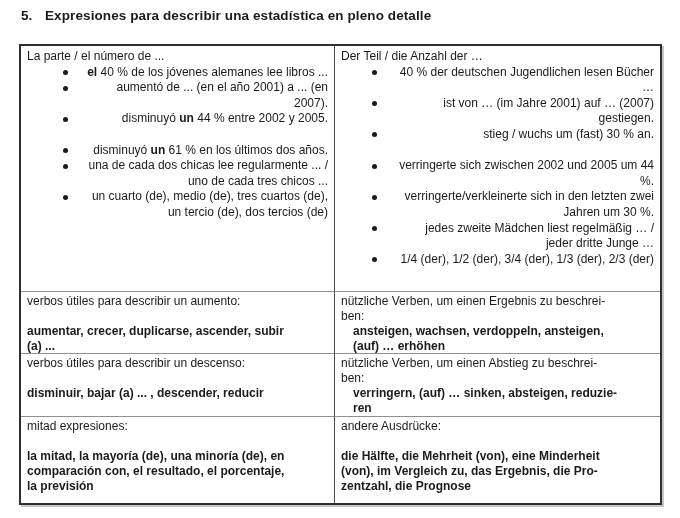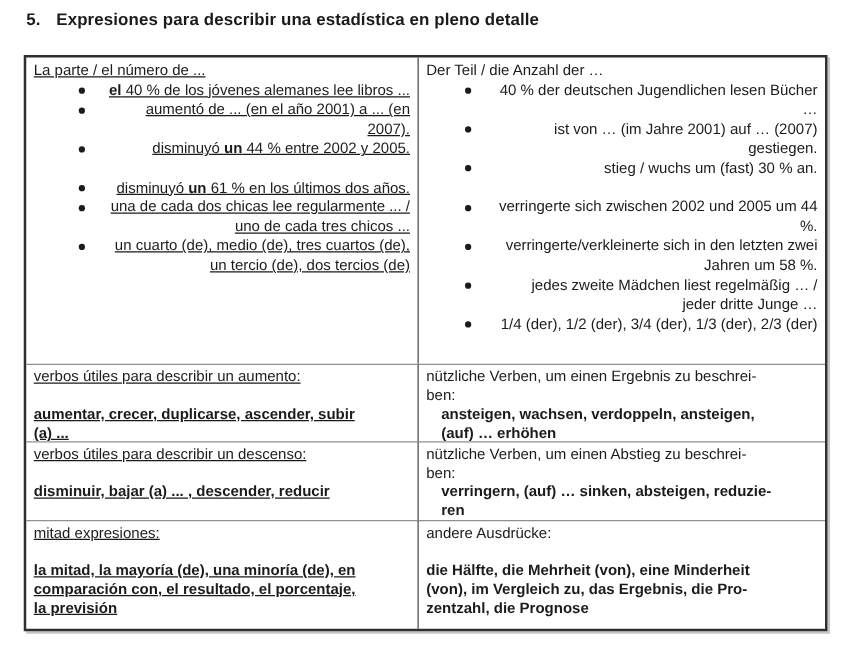--- a/index.html
+++ b/index.html
@@ -41,21 +41,21 @@
     grid-template-rows: 245px 62px 63px auto;
     font-size: 12px;
     line-height: 15px;
     background: #ffffff;
   }
   .cell {
     box-sizing: border-box;
     padding: 2px 6px 0 6px;
     overflow: hidden;
   }
-  .leftcol  { border-right: 1px solid #4a4a4a; text-decoration: underline; }
+  .leftcol  { border-right: 1px solid #4a4a4a; }
   .hdiv     { border-top: 1px solid #909090; }
   .rowA     { padding-top: 3px; line-height: 15.6px; }
 
   .bullet { display: flex; text-align: right; }
   .bullet.gap-after { margin-bottom: 15.6px; }
   .dot { flex: 0 0 26px; position: relative; }
   .leftcol  .dot { margin-left: 34px; }
   .rightcol .dot { margin-left: 29px; }
   .dot::before {
     content: "";
@@ -128,21 +128,21 @@
         <div class="bullet gap-after">
           <span class="dot"></span>
           <span class="btxt"><span>stieg / wuchs um (fast) 30 % an.</span></span>
         </div>
         <div class="bullet">
           <span class="dot"></span>
           <span class="btxt"><span>verringerte sich zwischen 2002 und 2005 um 44 %.</span></span>
         </div>
         <div class="bullet">
           <span class="dot"></span>
-          <span class="btxt"><span>verringerte/verkleinerte sich in den letzten zwei Jahren um 58 %.</span></span>
+          <span class="btxt"><span>verringerte/verkleinerte sich in den letzten zwei Jahren um 30 %.</span></span>
         </div>
         <div class="bullet">
           <span class="dot"></span>
           <span class="btxt"><span>jedes zweite Mädchen liest regelmäßig … / jeder dritte Junge …</span></span>
         </div>
         <div class="bullet">
           <span class="dot"></span>
           <span class="btxt"><span>1/4 (der), 1/2 (der), 3/4 (der), 1/3 (der), 2/3 (der)</span></span>
         </div>
       </div>

